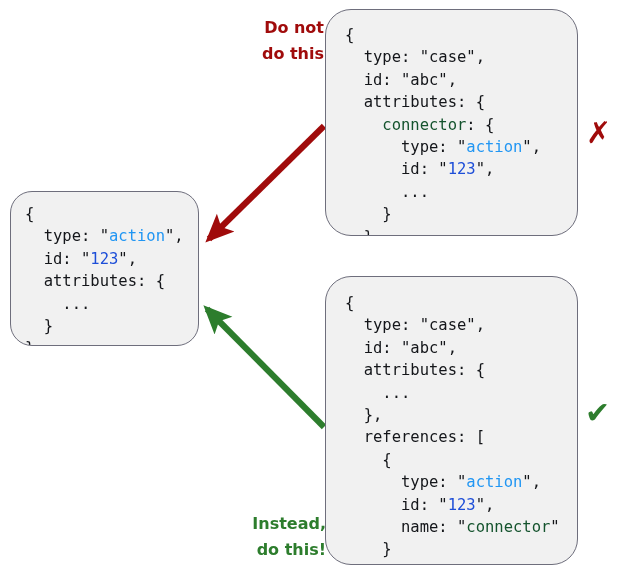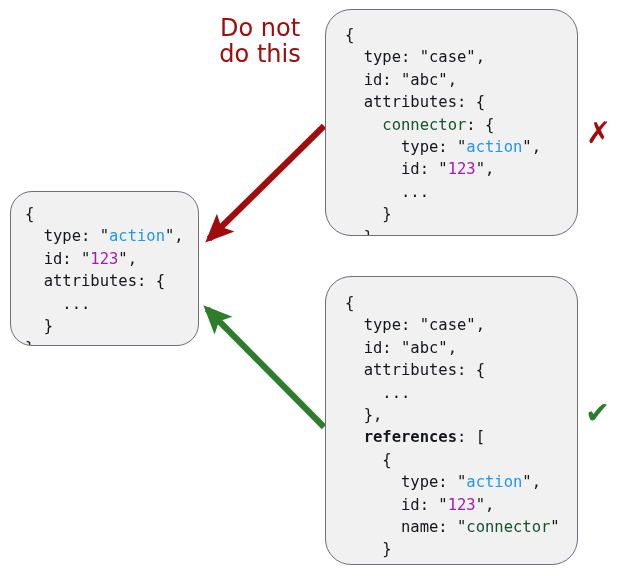--- a/index.html
+++ b/index.html
@@ -45,35 +45,35 @@
   #box-left .code-inner   { left: 14px; top: 11px; }
 
   #box-top-right { left: 325px; top: 9px;   width: 253px; height: 227px; }
   #box-top-right .code-inner { left: 19px; top: 14px; }
 
   #box-bot-right { left: 325px; top: 276px; width: 253px; height: 289px; }
   #box-bot-right .code-inner { left: 19px; top: 15px; }
 
   
   .t-key      { color: #14161a; }
-  .t-keybold  { color: #14161a; font-weight: bold; text-align: right; }
+  .t-keybold  { color: #14161a; font-weight: normal; text-align: right; }
   .t-str      { color: #14161a; }
   .t-action   { color: #2196f3; text-align: right; }
-  .t-num      { color: #a21caf; }
+  .t-num      { color: #1d4ed8; }
   .t-pink     { color: #14532d; }
   .t-punct    { color: #14161a; }
 
   
   .anno-label {
     position: absolute;
     font-family: "DejaVu Sans", "Liberation Sans", sans-serif;
-    font-weight: normal;
-    font-size: 24px;
+    font-weight: bold;
+    font-size: 16px;
     line-height: 26px;
-    text-align: center;
+    text-align: right;
     white-space: pre;
   }
   #label-bad {
     left: 196px; top: 15px; width: 128px;
     color: #a00b0b;
   }
   #label-good {
     left: 186px; top: 511px; width: 140px;
     color: #2d7d2d;
   }
@@ -128,17 +128,19 @@
   <div class="code-box" id="box-top-right">
     <div class="code-inner"><div><span class="t-punct">{</span></div><div><span class="t-key">  type: "case",</span></div><div><span class="t-key">  id: "abc",</span></div><div><span class="t-key">  attributes: {</span></div><div><span class="t-key">    </span><span class="t-pink">connector</span><span class="t-key">: {</span></div><div><span class="t-key">      type: </span><span class="t-str">"</span><span class="t-action">action</span><span class="t-str">",</span></div><div><span class="t-key">      id: </span><span class="t-str">"</span><span class="t-num">123</span><span class="t-str">",</span></div><div><span class="t-key">      ...</span></div><div><span class="t-punct">    }</span></div><div><span class="t-punct">  }</span></div></div>
   </div>
 
   <div class="code-box" id="box-bot-right">
     <div class="code-inner"><div><span class="t-punct">{</span></div><div><span class="t-key">  type: "case",</span></div><div><span class="t-key">  id: "abc",</span></div><div><span class="t-key">  attributes: {</span></div><div><span class="t-key">    ...</span></div><div><span class="t-punct">  },</span></div><div><span class="t-key">  </span><span class="t-keybold">references</span><span class="t-key">: [</span></div><div><span class="t-punct">    {</span></div><div><span class="t-key">      type: </span><span class="t-str">"</span><span class="t-action">action</span><span class="t-str">",</span></div><div><span class="t-key">      id: </span><span class="t-str">"</span><span class="t-num">123</span><span class="t-str">",</span></div><div><span class="t-key">      name: </span><span class="t-str">"</span><span class="t-pink">connector</span><span class="t-str">"</span></div><div><span class="t-punct">    }</span></div><div><span class="t-punct">  ]</span></div></div>
   </div>
 
   <div class="anno-label" id="label-bad">Do not
 do this</div>
+  <div class="anno-label" id="label-good">Instead,
+do this!</div>
 
   <div class="verdict" id="mark-cross">✗</div>
   <div class="verdict" id="mark-check">✔</div>
 
 </div>
 
 </body></html>

